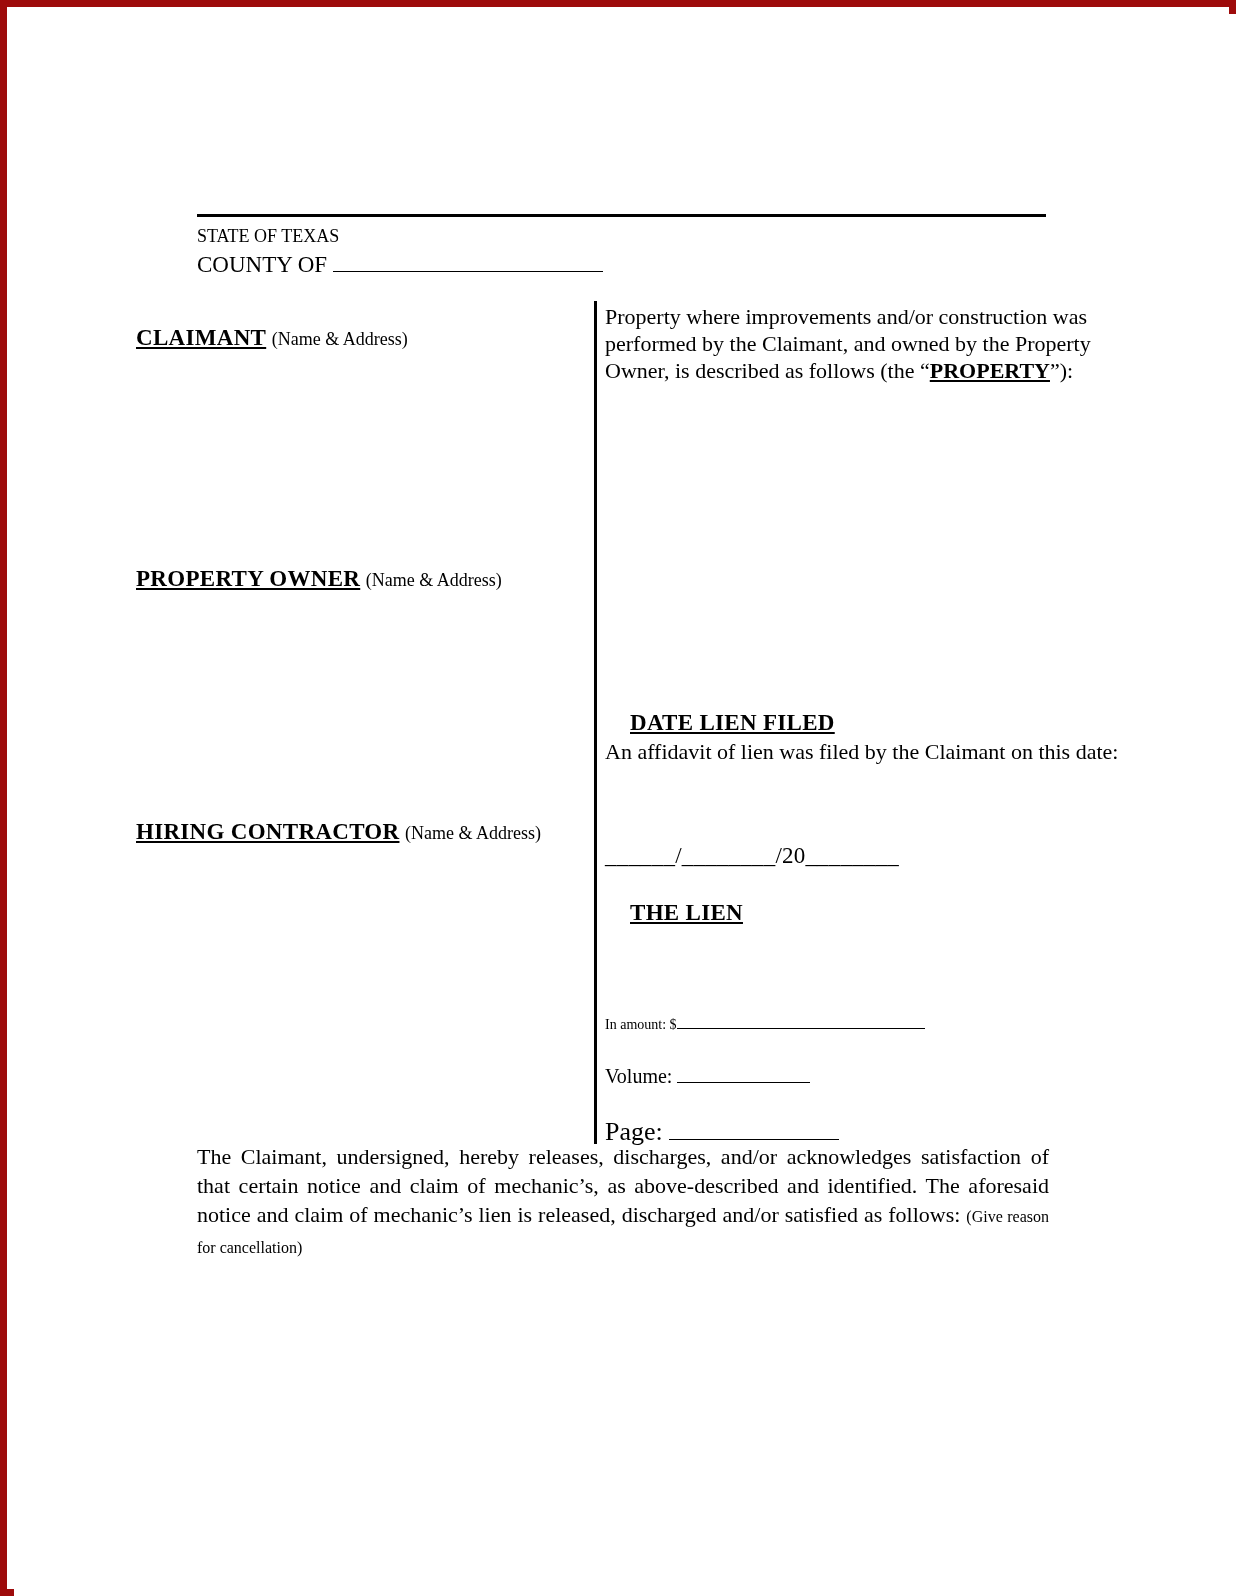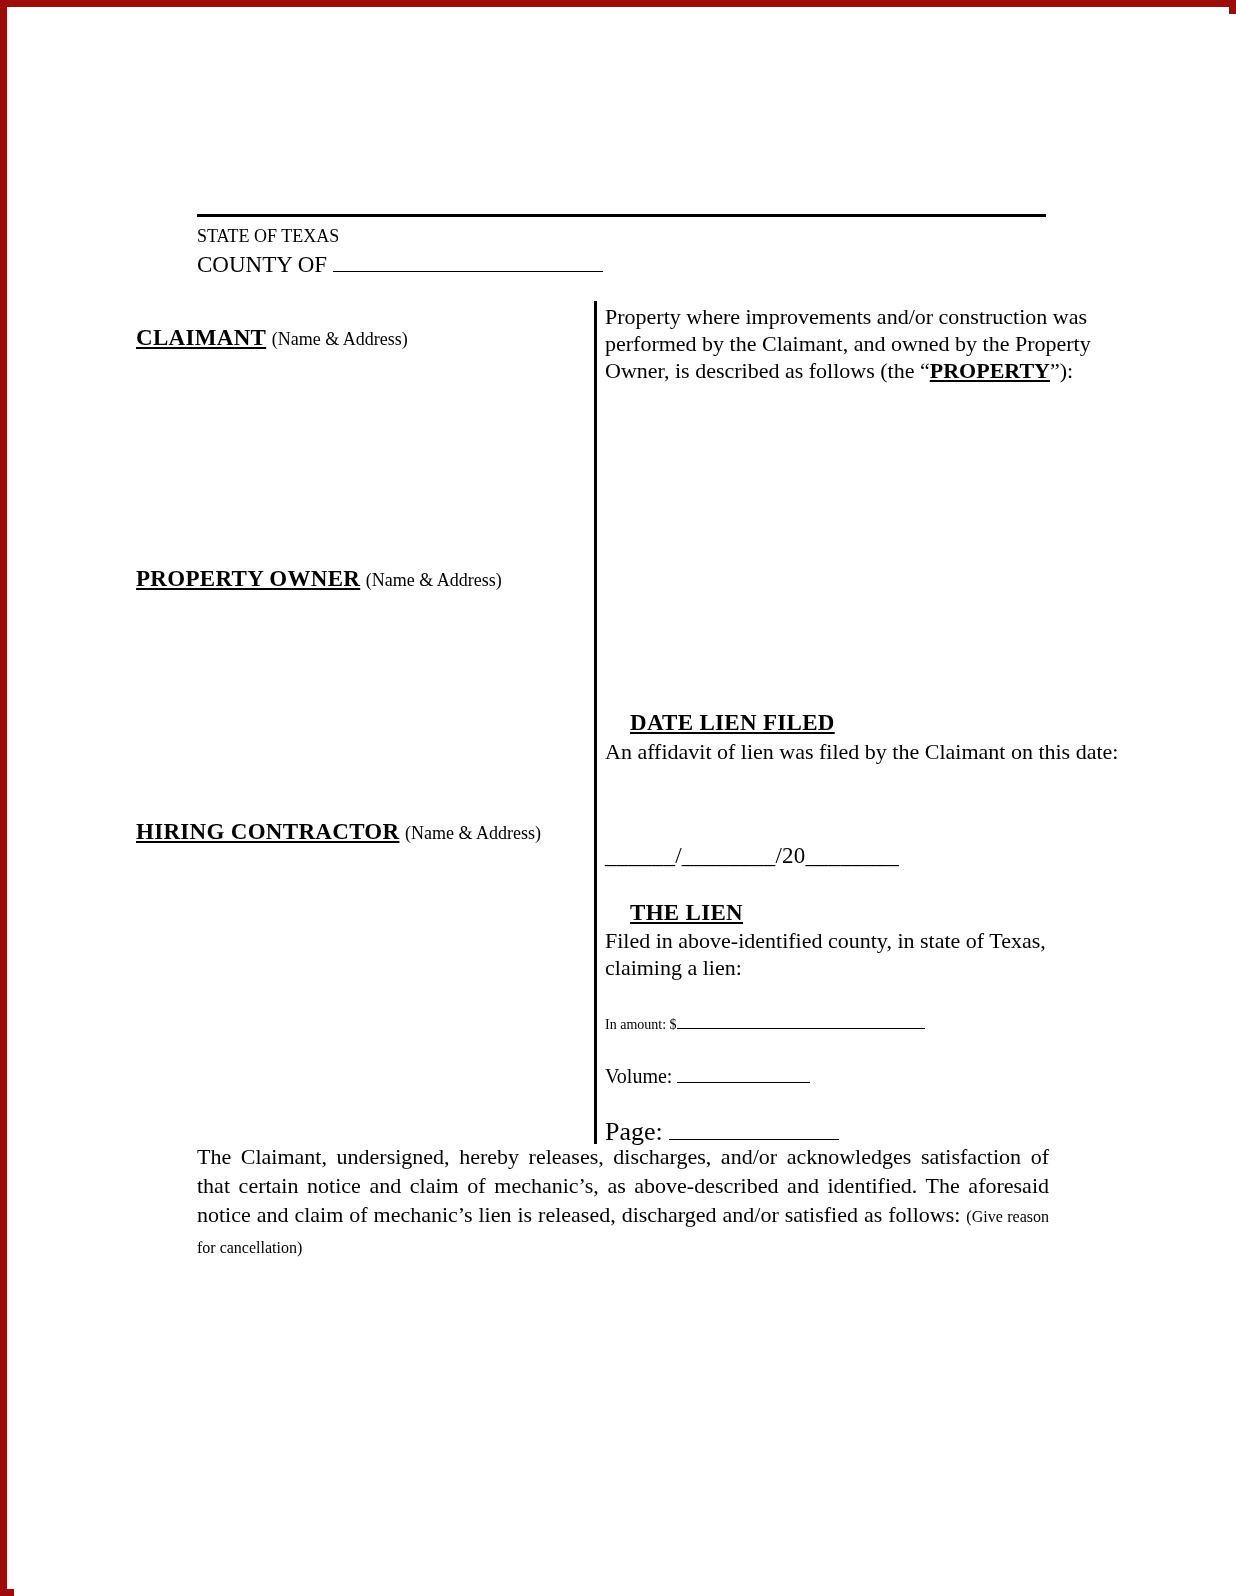--- a/index.html
+++ b/index.html
@@ -214,21 +214,20 @@
 
     <div class="rcol" id="property-para">
       <span>Property where improvements and/or construction was performed by the Claimant, and owned by the Property Owner, is described as follows  (the “</span><span class="bold-ul">PROPERTY</span><span>”):</span>
     </div>
 
     <div class="sect-head" id="date-lien-head">DATE LIEN FILED</div>
     <div class="rcol" id="date-lien-text">An affidavit of lien was filed by the Claimant on this date:</div>
     <div id="date-blank-line">______/________/20________</div>
 
     <div class="sect-head" id="the-lien-head">THE LIEN</div>
-    <div class="rcol" id="the-lien-text">Filed in above-identified county, in state of Texas, claiming a lien:</div>
 
     <div id="amount-line">
       <span>In amount:  $</span><span class="blank" style="width:248px;"></span>
     </div>
 
     <div id="volume-line">
       <span>Volume:</span>
       <span class="blank" style="width:133px;"></span>
     </div>
 

